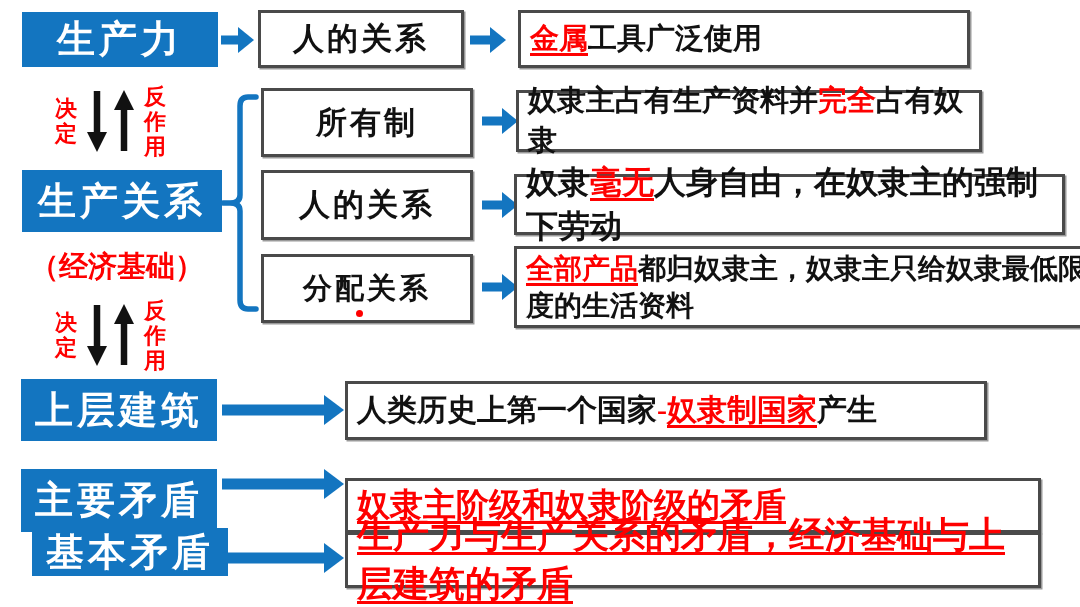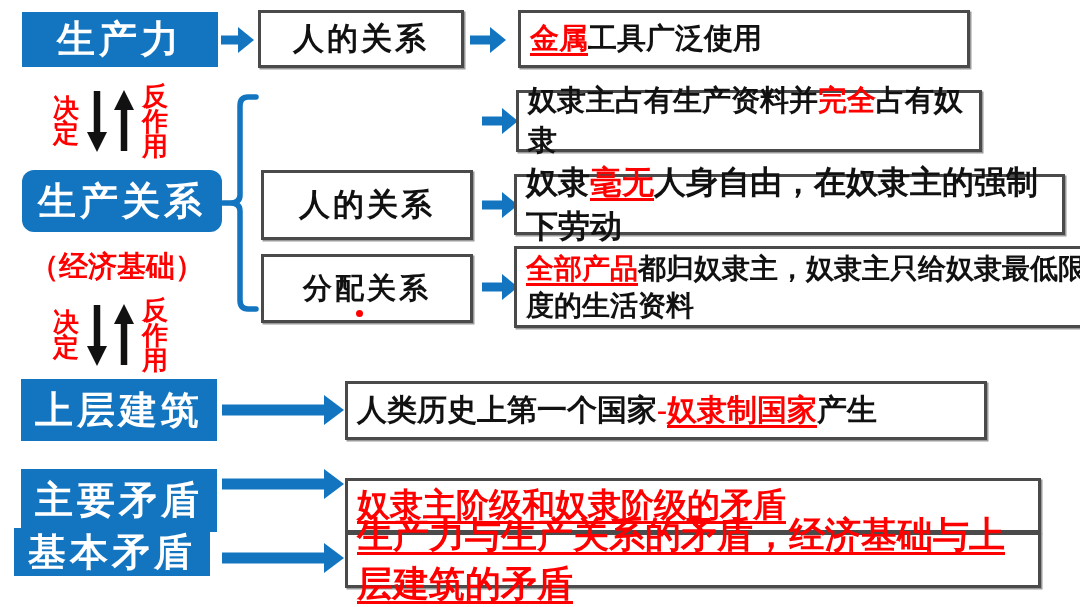--- a/index.html
+++ b/index.html
@@ -37,21 +37,21 @@
   .barrow .shaft{position:absolute;left:0;top:50%;transform:translateY(-50%);background:var(--blue);}
   .barrow .head{position:absolute;right:0;top:50%;transform:translateY(-50%);width:0;height:0;}
   .barrow.sm .shaft{height:9px;right:15px;}
   .barrow.sm .head{border-top:13px solid transparent;border-bottom:13px solid transparent;border-left:16px solid var(--blue);}
   .barrow.lg .shaft{height:11px;right:19px;}
   .barrow.lg .head{border-top:15px solid transparent;border-bottom:15px solid transparent;border-left:20px solid var(--blue);}
   
   .cluster{position:absolute;display:flex;align-items:center;gap:3px;height:80px;}
   .vlabel{
     width:32px;font-family:"Liberation Sans","DejaVu Sans",sans-serif;
-    font-weight:bold;font-size:26px;line-height:25px;color:var(--red);
+    font-weight:bold;font-size:22px;line-height:25px;color:var(--red);
     word-break:break-all;text-align:center;
   }
   .varrow{display:block;}
   
   .redlabel{
     position:absolute;text-align:center;color:var(--red);
     font-family:Liberation Sans, sans-serif;
     font-weight:bold;font-size:29px;line-height:30px;white-space:nowrap;
   }
   .brace{position:absolute;}
@@ -87,21 +87,21 @@
       <line x1="12" y1="3" x2="12" y2="46" stroke="#111" stroke-width="6.5"></line>
       <polygon points="2,44 22,44 12,64" fill="#111"></polygon>
     </svg>
     <svg class="varrow" width="24" height="66">
       <line x1="12" y1="63" x2="12" y2="20" stroke="#111" stroke-width="6.5"></line>
       <polygon points="2,22 22,22 12,2" fill="#111"></polygon>
     </svg>
     <div class="vlabel">反作用</div>
   </div>
 
-  <div class="bluebox" style="left:22px;top:170px;width:200px;height:62px;border-radius:12px;">
+  <div class="bluebox" style="left:22px;top:170px;width:200px;height:62px;">
     <span>生产关系</span>
   </div>
   <div class="redlabel" style="left:5px;top:251px;width:224px;">（经济基础）</div>
 
   <div class="cluster" style="left:50px;top:295px;">
     <div class="vlabel">决定</div>
     <svg class="varrow" width="24" height="66">
       <line x1="12" y1="3" x2="12" y2="46" stroke="#111" stroke-width="6.5"></line>
       <polygon points="2,44 22,44 12,64" fill="#111"></polygon>
     </svg>
@@ -109,20 +109,23 @@
       <line x1="12" y1="63" x2="12" y2="20" stroke="#111" stroke-width="6.5"></line>
       <polygon points="2,22 22,22 12,2" fill="#111"></polygon>
     </svg>
     <div class="vlabel">反作用</div>
   </div>
 
   <svg class="brace" style="left:218px;top:93px;" width="42" height="226">
     <path d="M38,4 L30,4 Q22,4 22,13 L22,102 Q22,110 12,110 L5,110 M12,110 Q22,110 22,118 L22,207 Q22,216 30,216 L38,216"></path>
   </svg>
 
+  <div class="wbox center" style="left:261px;top:88px;width:212px;height:69px;font-size:31px;">
+    <span>所有制</span>
+  </div>
   <div class="barrow sm" style="left:482px;top:107px;width:36px;height:28px;">
       <i class="shaft"></i>
       <i class="head"></i>
     </div>
   <div class="wbox left" style="left:516px;top:90px;width:466px;height:62px;font-size:29px;">
     <p class="segs"><span class="sg-black">奴隶主占有生产资料并</span><span class="sg-red">完全</span><span class="sg-black">占有奴隶</span></p>
   </div>
 
   <div class="wbox center" style="left:261px;top:170px;width:212px;height:70px;font-size:31px;">
     <span>人的关系</span>
@@ -162,21 +165,21 @@
     <span>主要矛盾</span>
   </div>
   <div class="barrow lg" style="left:222px;top:469px;width:122px;height:30px;">
       <i class="shaft"></i>
       <i class="head"></i>
     </div>
   <div class="wbox left" style="left:345px;top:458px;width:696px;height:55px;font-size:33px;margin-top:20px;">
     <p class="segs"><span class="sg-red-u">奴隶主阶级和奴隶阶级的矛盾</span></p>
   </div>
 
-  <div class="bluebox" style="left:14px;top:528px;width:196px;height:48px;">
+  <div class="bluebox" style="left:32px;top:528px;width:196px;height:48px;">
     <span>基本矛盾</span>
   </div>
   <div class="barrow lg" style="left:222px;top:543px;width:122px;height:30px;">
       <i class="shaft"></i>
       <i class="head"></i>
     </div>
   <div class="wbox left" style="left:345px;top:532px;width:696px;height:56px;font-size:36px;">
     <p class="segs"><span class="sg-red-u">生产力与生产关系的矛盾，经济基础与上层建筑的矛盾</span></p>
   </div>
 

